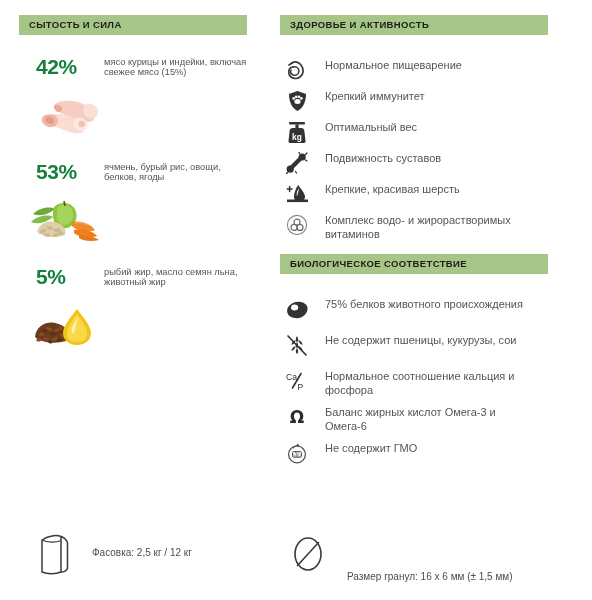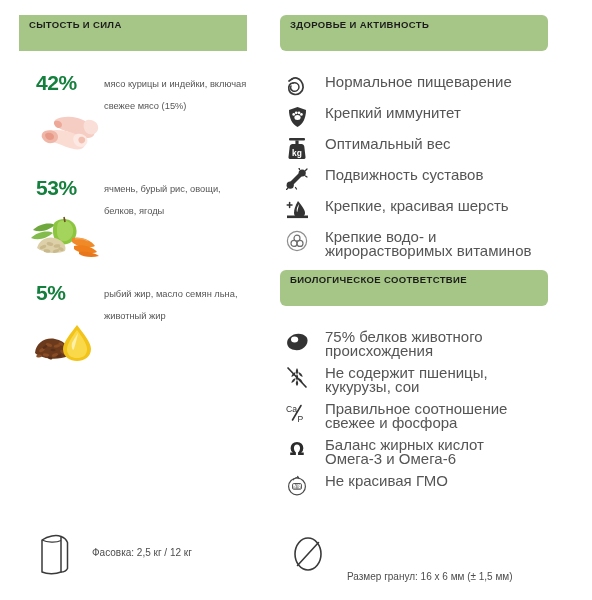--- a/index.html
+++ b/index.html
@@ -32,34 +32,34 @@
   .col-right {
     position: absolute;
     left: 280px;
     top: 15px;
     width: 268px;
   }
 
   
   .section-bar {
     background: #a5c686;
-    height: 36px;
+    height: 20px;
     line-height: 20px;
     padding: 0 0 0 10px;
     box-sizing: border-box;
     font-size: 9.5px;
     font-weight: bold;
     letter-spacing: 0.35px;
     color: #1c1c1c;
     text-transform: uppercase;
     white-space: nowrap;
     overflow: hidden;
   }
   .section-bar.wide { width: 228px; }
-  .section-bar.wider { width: 268px; border-radius: 6px; }
+  .section-bar.wider { width: 268px; }
 
   
   .comp-block {
     position: relative;
     height: 105px;
   }
   .comp-block .pct {
     position: absolute;
     left: 17px;
     top: 0;
@@ -67,21 +67,21 @@
     font-weight: bold;
     color: #15803d;
     letter-spacing: -0.4px;
   }
   .comp-block .desc {
     position: absolute;
     left: 85px;
     top: 2px;
     width: 145px;
     font-size: 9.3px;
-    line-height: 22px;
+    line-height: 10px;
     color: #555555;
   }
   .comp-block .photo {
     position: absolute;
     left: 6px;
     top: 32px;
     width: 80px;
     height: 52px;
   }
 
@@ -103,21 +103,21 @@
     top: 3px;
     width: 26px;
     height: 24px;
     display: flex;
     align-items: center;
     justify-content: center;
   }
   .feature-row .flabel {
     display: block;
     padding-top: 4px;
-    font-size: 15px;
+    font-size: 11px;
     line-height: 13.5px;
     color: #555555;
     max-width: 215px;
   }
   .ficon svg { display: block; }
   .omega-glyph {
     font-family: "DejaVu Sans", sans-serif;
     font-size: 17px;
     font-weight: bold;
     color: #2b2b2b;
@@ -347,21 +347,21 @@
 
       <li class="feature-row two-line">
         <span class="ficon">
           <svg width="22" height="22" viewBox="0 0 22 22" xmlns="http://www.w3.org/2000/svg">
             <circle cx="11" cy="11" r="9.6" fill="none" stroke="#8e8e8e" stroke-width="1.2"></circle>
             <circle cx="11" cy="8.2" r="3" fill="none" stroke="#6f6f6f" stroke-width="1.2"></circle>
             <circle cx="8" cy="13.4" r="3" fill="none" stroke="#6f6f6f" stroke-width="1.2"></circle>
             <circle cx="14" cy="13.4" r="3" fill="none" stroke="#6f6f6f" stroke-width="1.2"></circle>
           </svg>
         </span>
-        <span class="flabel">Крепкие водо- и жирорастворимых витаминов</span>
+        <span class="flabel">Комплекс водо- и жирорастворимых витаминов</span>
       </li>
     </ul>
 
     <div class="spacer-8"></div>
 
     <div class="section-bar wider">БИОЛОГИЧЕСКОЕ СООТВЕТСТВИЕ</div>
 
     <div class="spacer-20"></div>
 
     <ul class="feature-list">
@@ -395,42 +395,42 @@
       </li>
 
       <li class="feature-row two-line">
         <span class="ficon">
           <svg width="26" height="22" viewBox="0 0 26 22" xmlns="http://www.w3.org/2000/svg">
             <text x="2" y="9.5" font-family="Liberation Sans, sans-serif" font-size="8.6" fill="#333333">Ca</text>
             <path d="M17 3.5 L8.5 18" stroke="#333333" stroke-width="1.6" stroke-linecap="round"></path>
             <text x="13.5" y="20" font-family="Liberation Sans, sans-serif" font-size="8.6" fill="#333333">P</text>
           </svg>
         </span>
-        <span class="flabel">Правильное соотношение свежее и фосфора</span>
+        <span class="flabel">Нормальное соотношение кальция и фосфора</span>
       </li>
 
       <li class="feature-row two-line">
         <span class="ficon">
           <span class="omega-glyph">Ω</span>
         </span>
         <span class="flabel">Баланс жирных кислот Омега-3 и Омега-6</span>
       </li>
 
       <li class="feature-row">
         <span class="ficon">
           <svg width="22" height="22" viewBox="0 0 22 22" xmlns="http://www.w3.org/2000/svg">
             <circle cx="11" cy="12.4" r="8.4" fill="none" stroke="#4a4a4a" stroke-width="1.2"></circle>
             <rect x="6.6" y="9.6" width="8.8" height="5.6" rx="1" fill="none" stroke="#4a4a4a" stroke-width="1"></rect>
             <text x="11" y="12.3" font-family="Liberation Sans, sans-serif" font-size="3.1" fill="#4a4a4a" text-anchor="middle">NO</text>
             <text x="11" y="14.9" font-family="Liberation Sans, sans-serif" font-size="3.1" fill="#4a4a4a" text-anchor="middle">GMO</text>
             <path d="M7 6.2 C8.8 3.6 11.4 3 12.6 4.2" fill="none" stroke="#4a4a4a" stroke-width="1.2"></path>
             <path d="M11.6 2.4 L13.2 4.6" stroke="#4a4a4a" stroke-width="1.2" stroke-linecap="round"></path>
           </svg>
         </span>
-        <span class="flabel">Не красивая ГМО</span>
+        <span class="flabel">Не содержит ГМО</span>
       </li>
     </ul>
   </div>
 
   <div class="footer">
 
     <div class="footer-item packaging">
       <span class="fi-icon">
         <svg width="34" height="46" viewBox="0 0 34 46" xmlns="http://www.w3.org/2000/svg">
           <path d="M4 9 C10 5 18 3.5 23 5.5 L23 41 C17 43.5 9 43 4 41 Z" fill="none" stroke="#3a3a3a" stroke-width="1.5" stroke-linejoin="round"></path>

